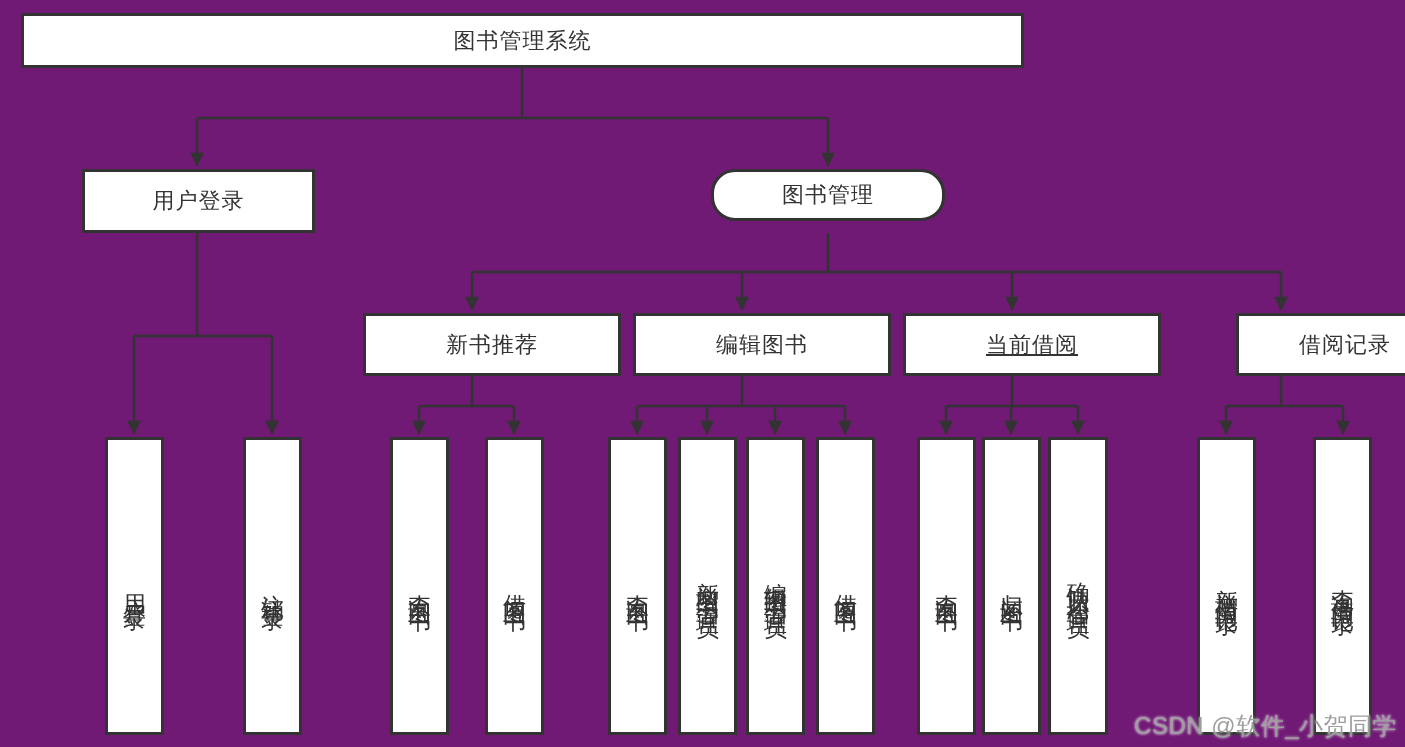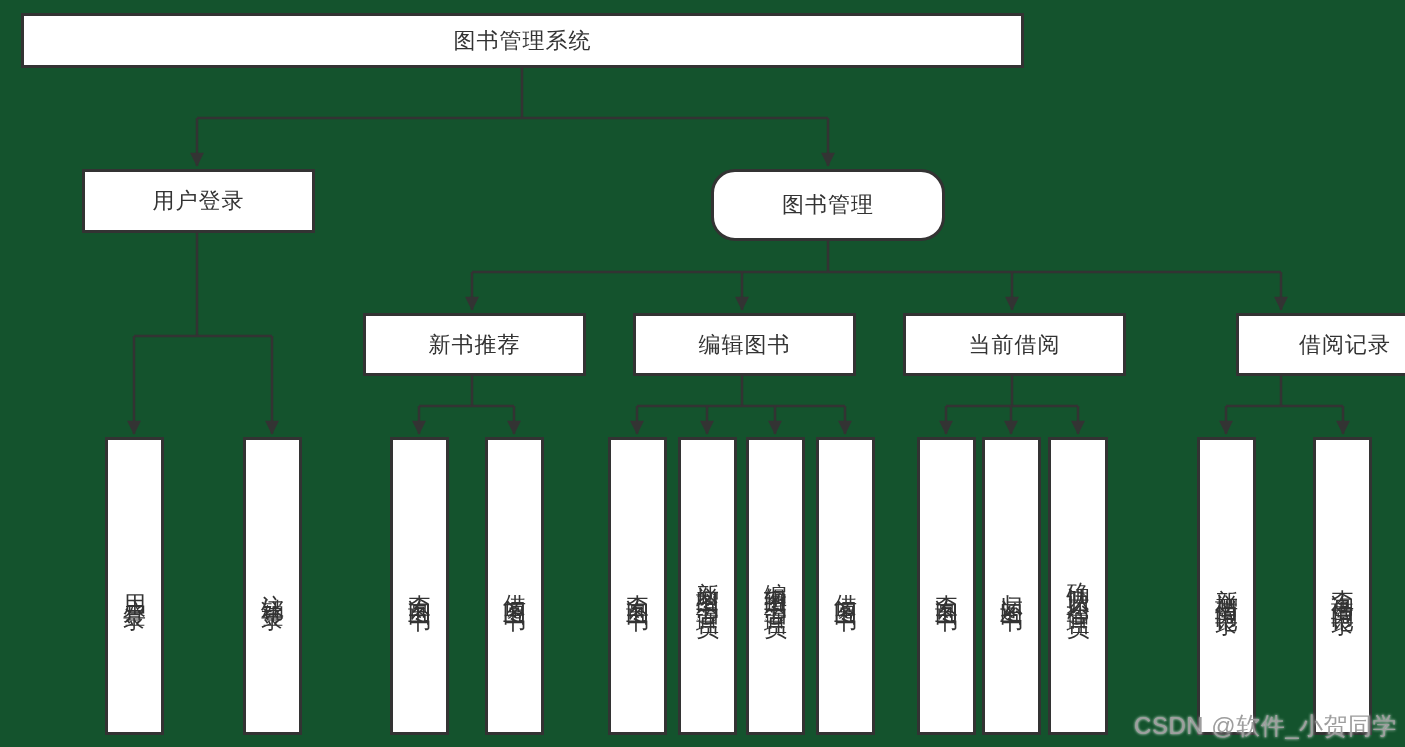--- a/index.html
+++ b/index.html
@@ -1,19 +1,19 @@
 <!DOCTYPE html>
 <html><head>
 <meta charset="utf-8">
 <style>
   html,body{margin:0;padding:0;background:#ffffff;}
   #stage{
     position:relative;
     width:1405px;height:747px;
-    background:#14532d;
+    background:#701a75;
     font-family:"Liberation Sans","DejaVu Sans",sans-serif;
     overflow:hidden;
   }
   #connectors{position:absolute;left:0;top:0;width:1405px;height:747px;}
   .box{
     position:absolute;
     box-sizing:border-box;
     border:3px solid #333333;
     background:#ffffff;
     color:#333333;
@@ -29,23 +29,23 @@
   .vbox .vtext{
     writing-mode:vertical-rl;
     text-orientation:mixed;
     letter-spacing:5px;
     line-height:1;
     white-space:nowrap;
   }
   
   .root  {left:21px;  top:13px;  width:1003px; height:55px;}
   .l2a   {left:82px;  top:169px; width:233px;  height:64px;}
-  .l2b   {left:711px; top:169px; width:234px;  height:72px;border-radius:24px;}
-  .l3    {top:313px;  height:63px; width:223px;}
-  .l3-1{left:363px;} .l3-2{left:633px;} .l3-3{left:903px;} .l3-4{left:1200px;width:218px;margin-left:36px;}
+  .l2b   {left:711px; top:169px; width:234px;  height:52px;border-radius:24px;}
+  .l3    {top:313px;  height:63px; width:258px;}
+  .l3-1{left:363px;} .l3-2{left:633px;} .l3-3{left:903px;text-decoration:underline;} .l3-4{left:1200px;width:218px;margin-left:36px;}
   .l4    {top:437px;  height:298px; width:59px;}
   .a1{left:105px;} .a2{left:243px;}
   .b1{left:390px;} .b2{left:485px;}
   .c1{left:608px;} .c2{left:678px;} .c3{left:746px;} .c4{left:816px;}
   .d1{left:917px;} .d2{left:982px;} .d3{left:1048px;width:60px;}
   .e1{left:1197px;} .e2{left:1313px;}
   #watermark{
     position:absolute;
     right:8px;bottom:5px;
     font-size:24px;

